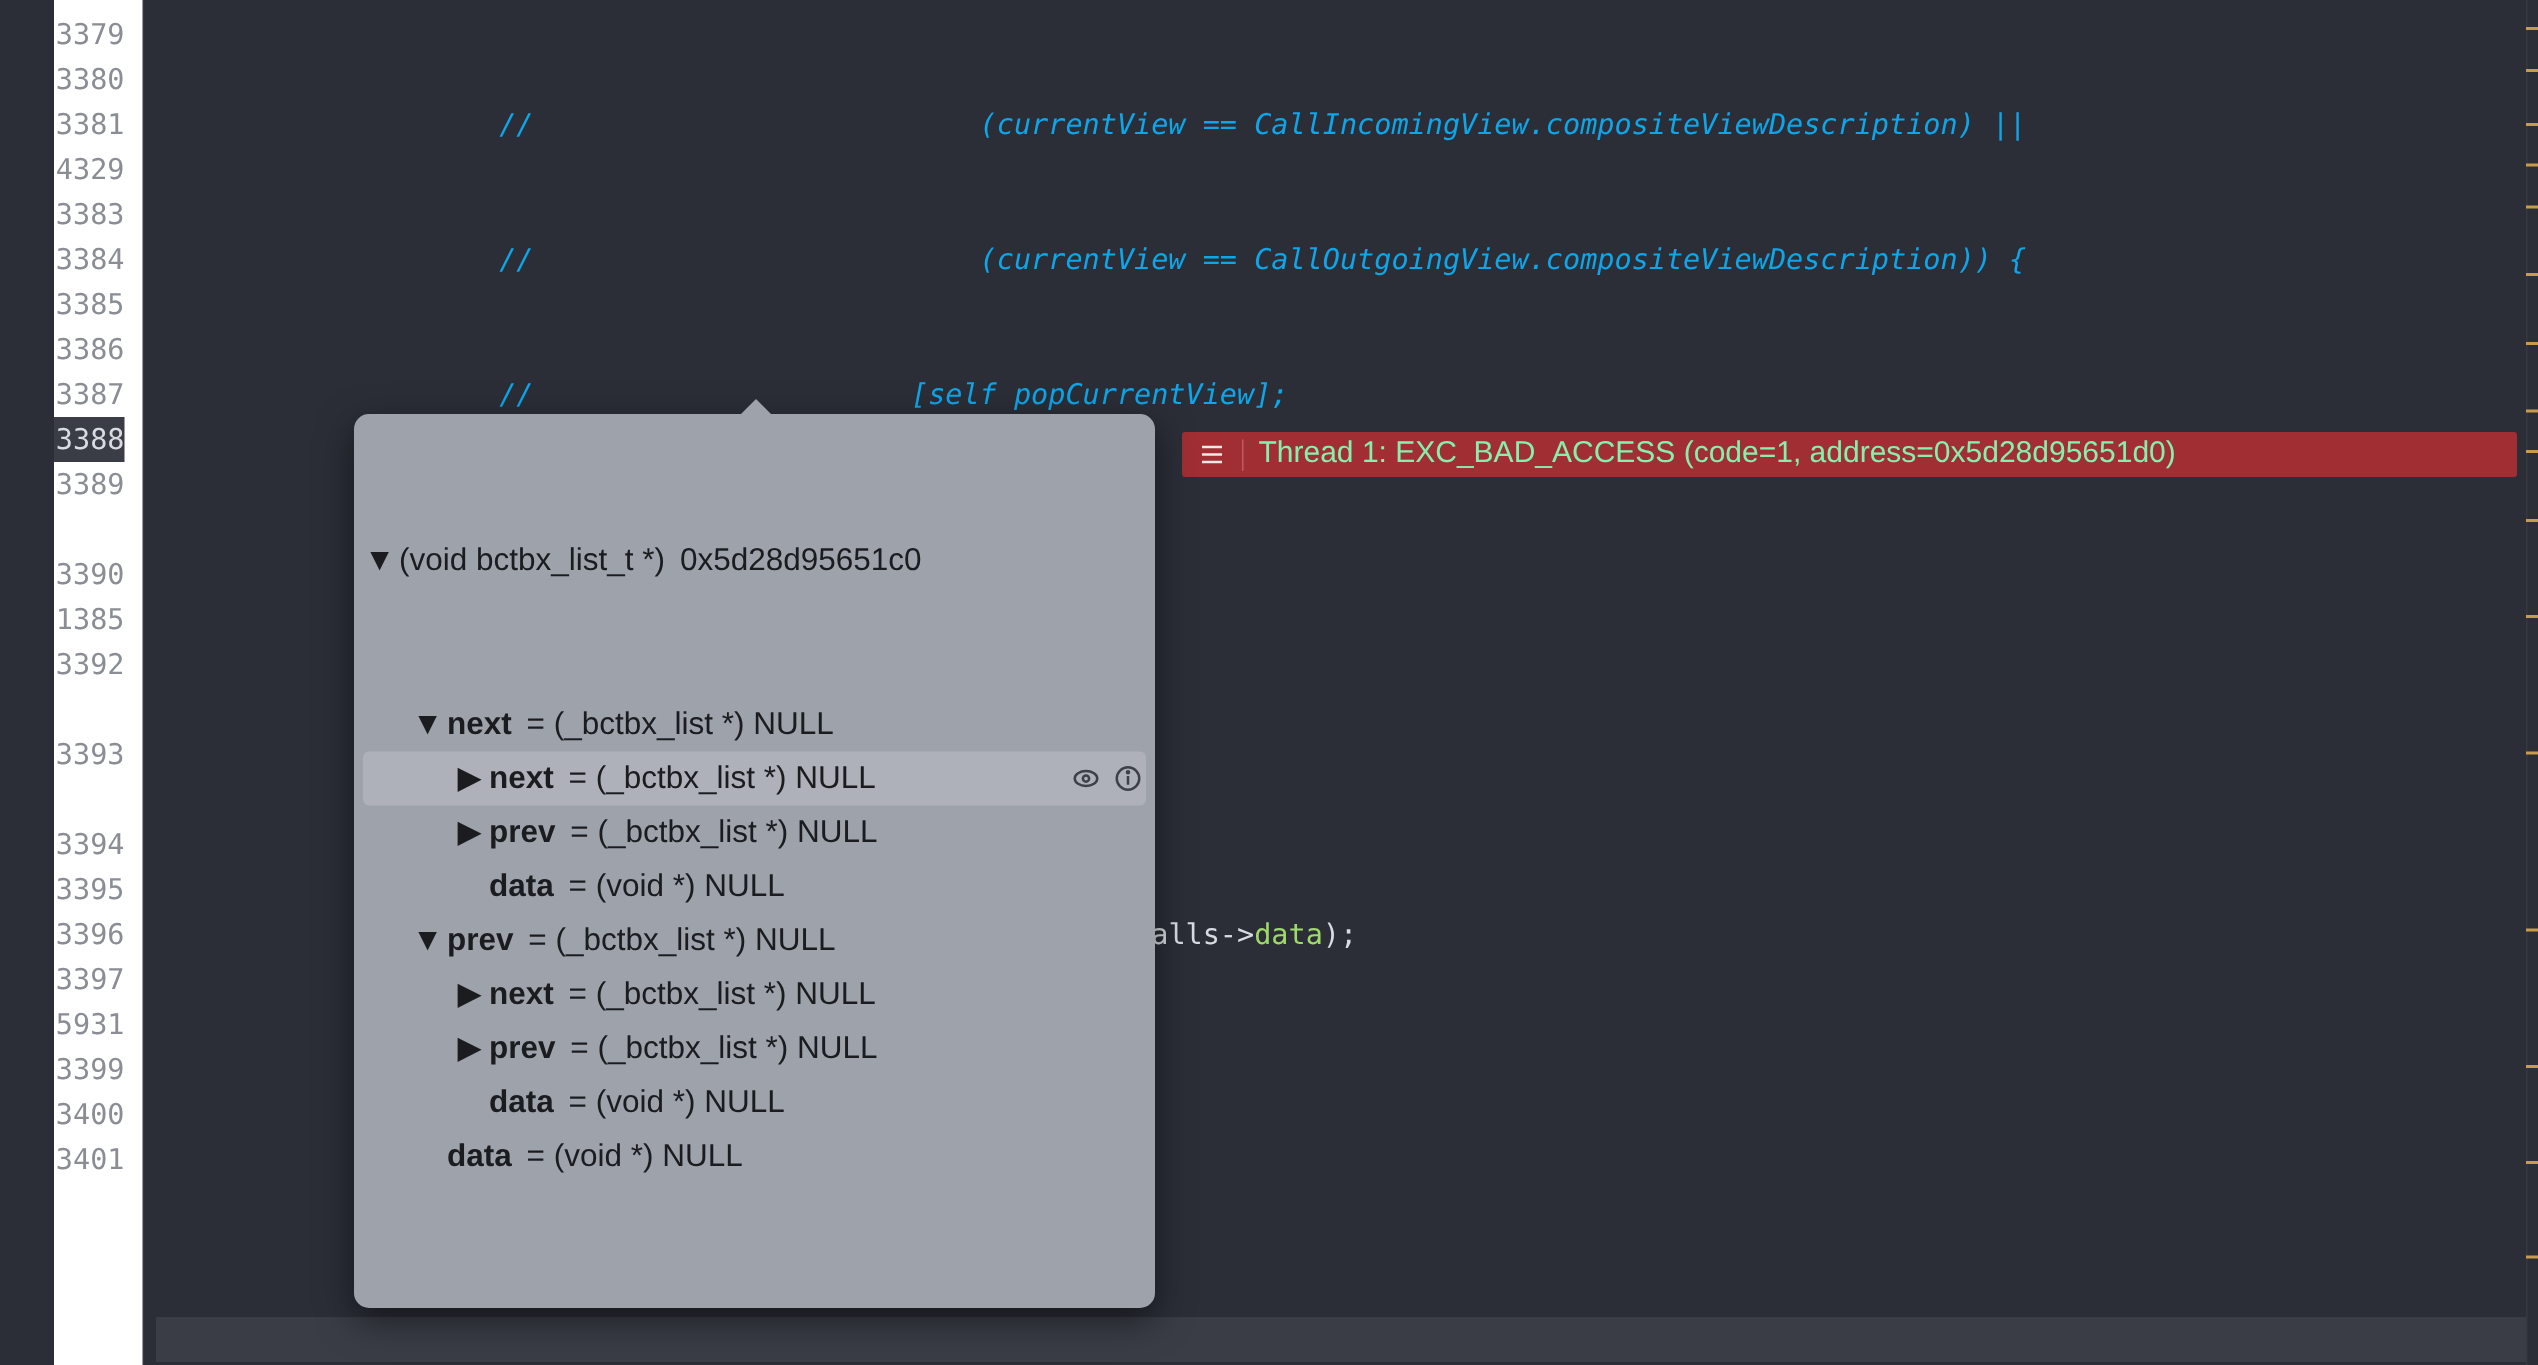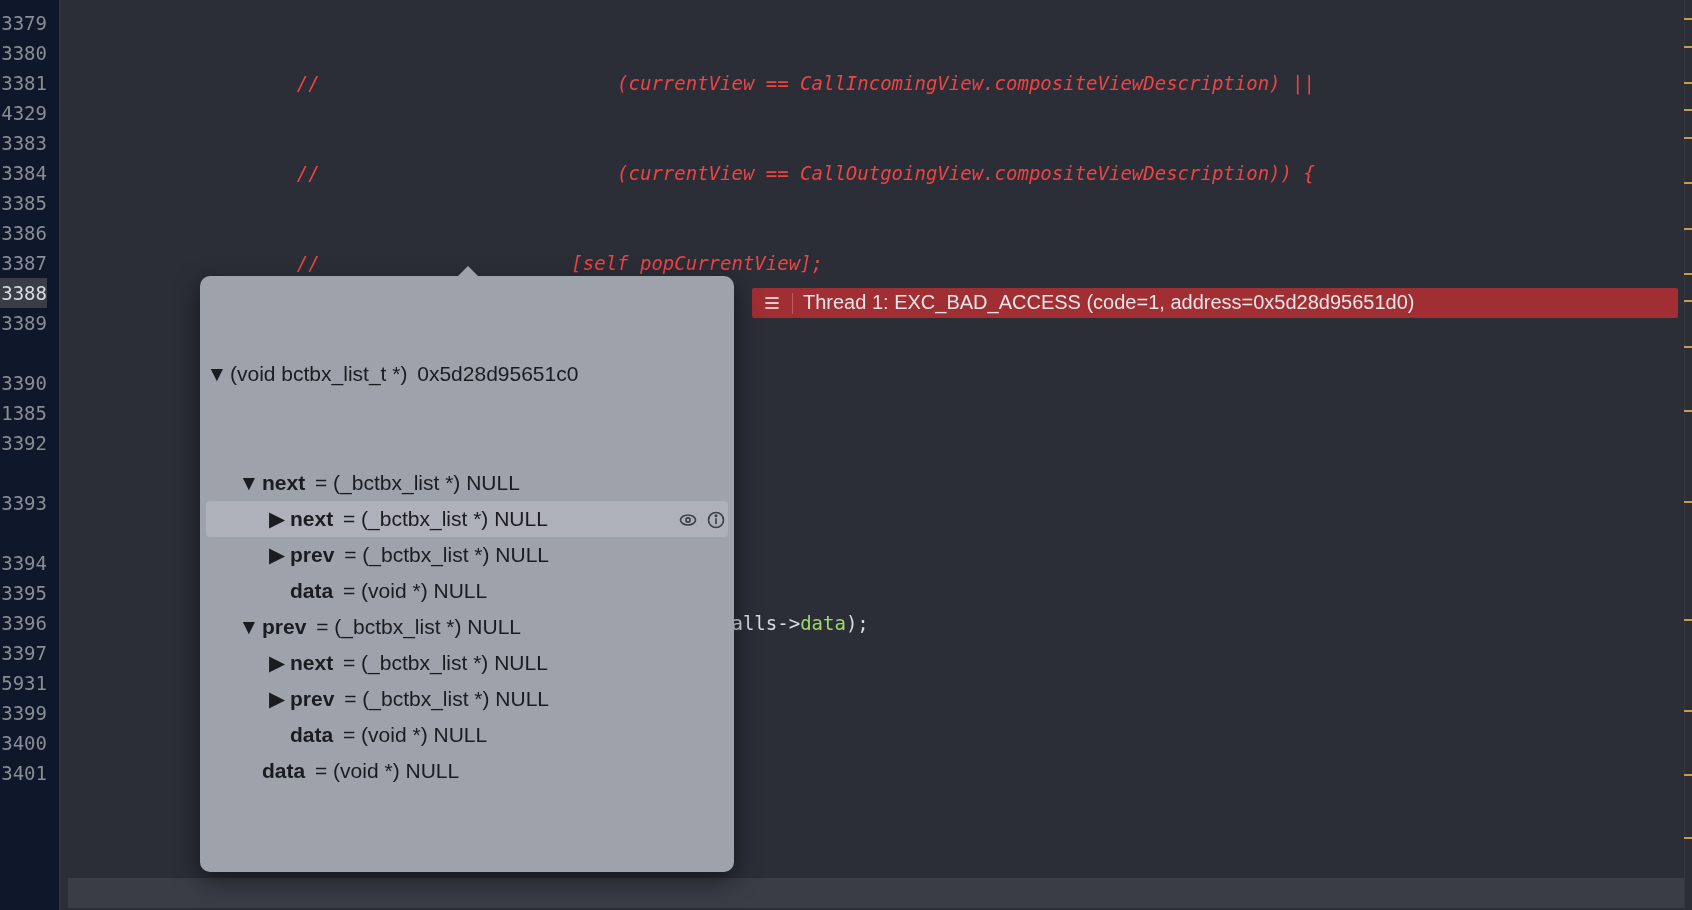--- a/index.html
+++ b/index.html
@@ -12,61 +12,62 @@
     width: 1692px;
     height: 910px;
     position: relative;
   }
   .editor {
     display: flex;
     height: 100%;
   }
   .gutter {
     width: 60px;
-    background: #0f172a;
+    background: #ffffff;
     border-right: 1px solid #353841;
     text-align: right;
     padding-right: 12px;
     padding-top: 8px;
     color: #8a8d94;
     flex-shrink: 0;
+    margin-left: 36px;
   }
   .gutter .ln { height: 30px; line-height: 30px; }
   .gutter .ln.hl { color: #d8dbe0; background:#3a3d46; }
   .code-area {
     flex: 1;
     padding-top: 8px;
     padding-left: 8px;
     position: relative;
     white-space: pre;
     color: #d8dbe0;
   }
   .code-line { height: 30px; line-height: 30px; }
   .code-line.hl { background: #3a3d46; }
-  .c-comment { color: #ef4444; font-style: italic; }
+  .c-comment { color: #0ea5e9; font-style: italic; }
   .c-kw { color: #e55fa3; font-weight: 600; }
   .c-fn { color: #5fd17d; }
   .c-type { color: #9ed96a; }
   .c-member { color: #9ed96a; }
   .hover-outline {
     display:inline-block;
     border:1px dashed #7a818e;
     border-radius:3px;
     padding:0 2px;
   }
 
   
   .exc-bar {
     position: absolute;
     left: 692px;
     top: 288px;
     right: 14px;
     height: 30px;
     background: #a02e33;
-    color: #e5e5e5;
+    color: #86efac;
     display:flex;
     align-items:center;
     font-family: -apple-system, BlinkMacSystemFont, "Helvetica Neue", sans-serif;
     font-size: 20px;
     border-radius: 2px;
     z-index: 2;
   }
   .exc-bar .exc-icon {
     width: 40px; display:flex; align-items:center; justify-content:center;
     color:#f4e7e7; cursor:pointer;

